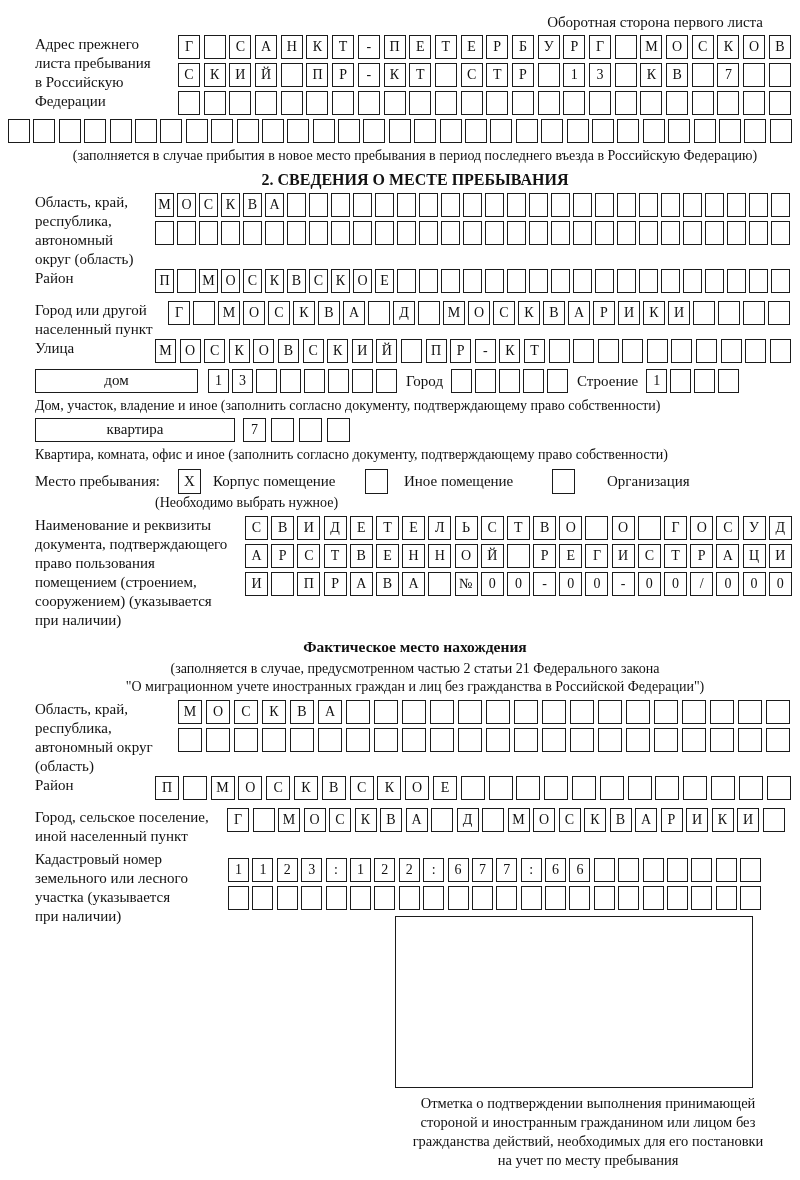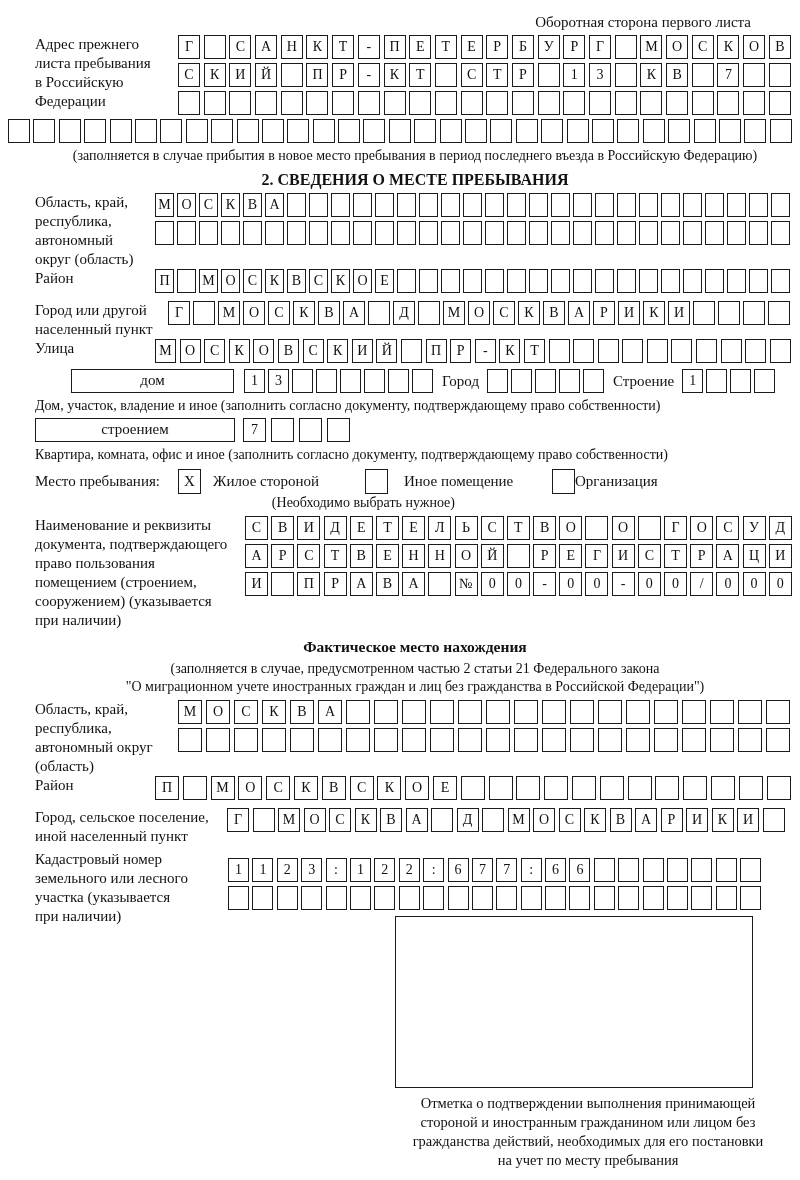--- a/index.html
+++ b/index.html
@@ -1,21 +1,21 @@
 <!DOCTYPE html>
 <html><head>
 <meta charset="utf-8">
 <style>
   html,body{margin:0;padding:0;background:#fff;}
   .page{
     width:800px;height:1180px;box-sizing:border-box;
     padding:14px 5px 0 35px;position:relative;background:#fff;
     font-family:"Liberation Serif",serif;color:#111;overflow:hidden;
   }
-  .hdr-right{text-align:right;font-size:15px;margin-right:44px;}
+  .hdr-right{text-align:right;font-size:15px;margin-right:32px;}
   .block{display:flex;align-items:flex-start;}
   .lblcol{flex:none;font-size:15px;line-height:19px;}
   .cellcol{flex:none;}
   .cellrow{display:flex;margin-bottom:4px;}
   .cell{
     flex:none;display:inline-block;box-sizing:border-box;
     width:var(--cw,22px);height:24px;margin-right:var(--cg,3px);
     border:1.5px solid #1b1b1b;text-align:center;
     font-size:14px;line-height:21px;background:#fff;
   }
@@ -339,21 +339,21 @@
         <span class="cell"></span>
         <span class="cell"></span>
         <span class="cell"></span>
         <span class="cell"></span>
         <span class="cell"></span>
         <span class="cell"></span>
         <span class="cell"></span>
       </div>
   </div>
 
-  <div class="block" style="margin-top:2px;margin-left:36px;">
+  <div class="block" style="margin-top:2px;">
     <div class="wbox" style="width:163px;">дом</div>
     <div class="cellrow" style="--cw:21px;--cg:3px;margin-left:10px;">
         <span class="cell">1</span>
         <span class="cell">3</span>
         <span class="cell"></span>
         <span class="cell"></span>
         <span class="cell"></span>
         <span class="cell"></span>
         <span class="cell"></span>
         <span class="cell"></span>
@@ -370,40 +370,40 @@
     <div class="cellrow" style="--cw:21px;--cg:3px;">
         <span class="cell">1</span>
         <span class="cell"></span>
         <span class="cell"></span>
         <span class="cell"></span>
       </div>
   </div>
   <div class="notetext">Дом, участок, владение и иное (заполнить согласно документу, подтверждающему право собственности)</div>
 
   <div class="block" style="margin-top:3px;">
-    <div class="wbox" style="width:200px;">строением</div>
+    <div class="wbox" style="width:200px;">квартира</div>
     <div class="cellrow" style="--cw:23px;--cg:5px;margin-left:8px;">
         <span class="cell">7</span>
         <span class="cell"></span>
         <span class="cell"></span>
         <span class="cell"></span>
       </div>
   </div>
   <div class="notetext">Квартира, комната, офис и иное (заполнить согласно документу, подтверждающему право собственности)</div>
 
   <div class="block" style="margin-top:5px;">
     <div class="inlinelbl" style="width:143px;">Место пребывания:</div>
     <div class="chk">X</div>
-    <div class="inlinelbl" style="margin-left:12px;width:130px;">Жилое стороной</div>
+    <div class="inlinelbl" style="margin-left:12px;width:130px;">Корпус помещение</div>
     <div class="chk" style="margin-left:22px;"></div>
     <div class="inlinelbl" style="margin-left:16px;width:120px;">Иное помещение</div>
     <div class="chk" style="margin-left:28px;"></div>
-    <div class="inlinelbl" style="">Организация</div>
-  </div>
-  <div class="notetext" style="margin-left:120px;width:300px;text-align:right;">(Необходимо выбрать нужное)</div>
+    <div class="inlinelbl" style="margin-left:32px;">Организация</div>
+  </div>
+  <div class="notetext" style="margin-left:120px;width:300px;text-align:left;">(Необходимо выбрать нужное)</div>
 
   <div class="block" style="margin-top:4px;">
     <div class="lblcol" style="width:210px;">
         <div>Наименование и реквизиты</div>
         <div>документа, подтверждающего</div>
         <div>право пользования</div>
         <div>помещением (строением,</div>
         <div>сооружением) (указывается</div>
         <div>при наличии)</div>
       </div>

